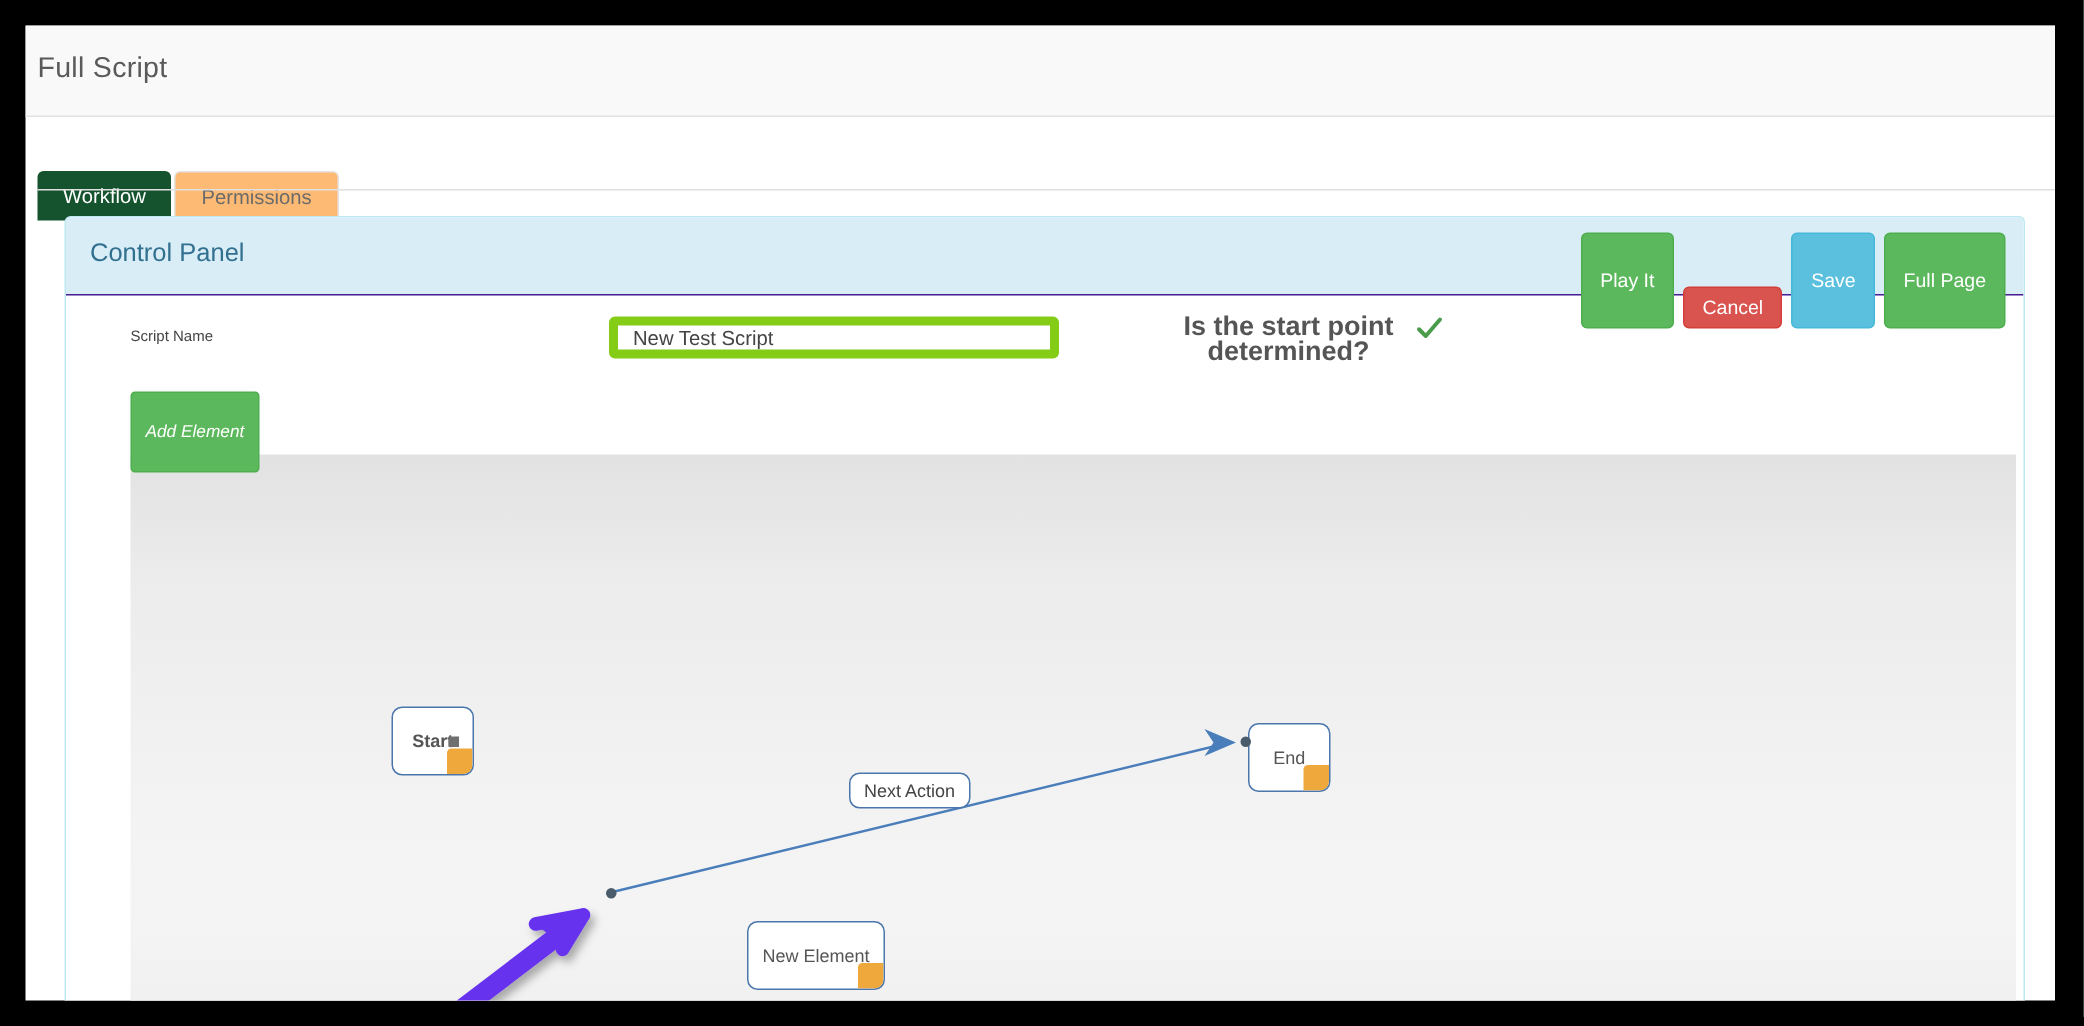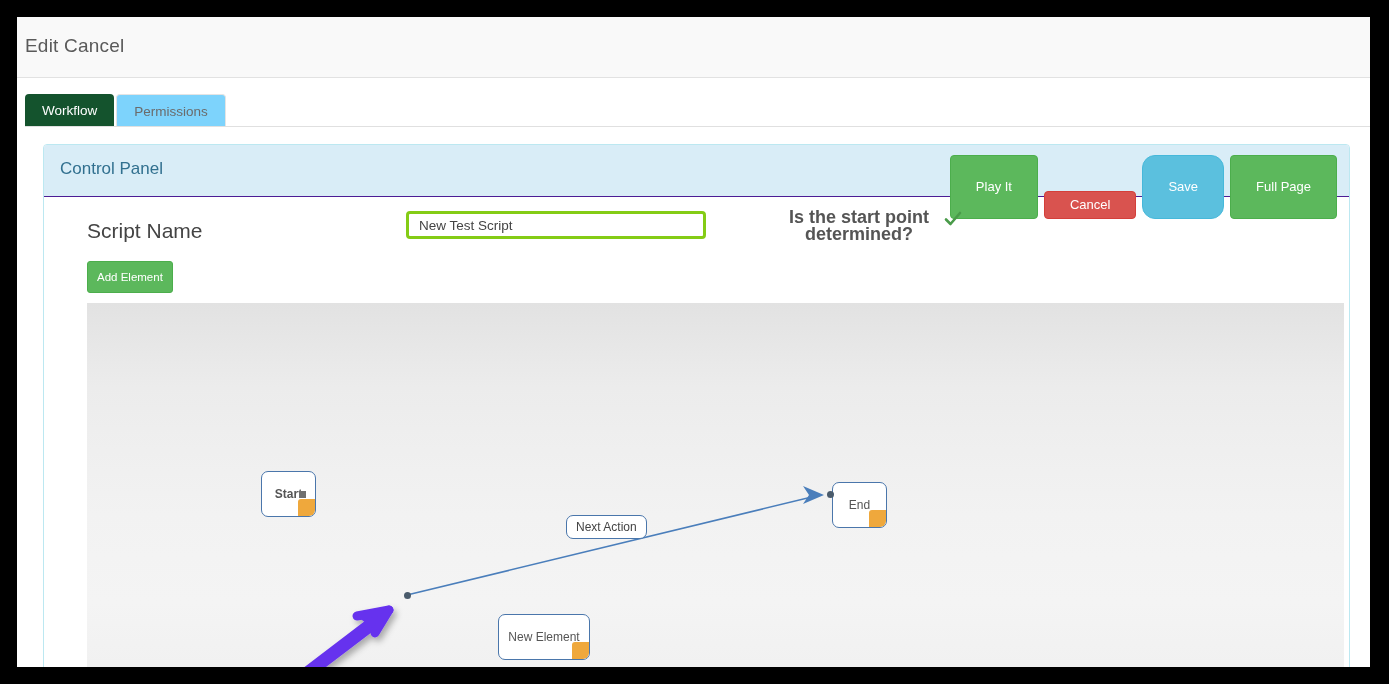--- a/index.html
+++ b/index.html
@@ -58,25 +58,26 @@
     border-radius: 4px 4px 0 0;
     vertical-align: bottom;
     cursor: pointer;
     position: relative;
   }
   .tab.active {
     background: #14532d;
     color: #ffffff;
   }
   .tab.inactive {
-    background: #7dd3fc;
+    background: #fdba74;
     color: #6b6b6b;
     border: 1px solid #e4e4e4;
     border-bottom: none;
     margin-left: 2px;
+    margin-top: 20px;
   }
   .tab-strip-line {
     position: absolute;
     left: 8px;
     right: 0;
     bottom: 0;
     height: 1px;
     background: #e0e0e0;
   }
 
@@ -112,48 +113,48 @@
     right: 12px;
     top: 10px;
     display: flex;
     gap: 6px;
   }
   .btn {
     border: 1px solid transparent;
     border-radius: 4px;
     font-size: 13px;
     color: #ffffff;
-    padding: 6px 25px;
+    padding: 6px 12px;
     line-height: 14px;
     cursor: pointer;
     font-family: "Liberation Sans", sans-serif;
   }
   .btn-green  { background: #5cb85c; border-color: #4cae4c; }
   .btn-red    { background: #d9534f; border-color: #d43f3a; margin-top: 36px; }
-  .btn-blue   { background: #5bc0de; border-color: #46b8da; border-radius: 13px; }
+  .btn-blue   { background: #5bc0de; border-color: #46b8da; }
 
   
   .form-row {
     position: relative;
     height: 60px;
   }
   .form-label {
     position: absolute;
     left: 43px;
     top: 22px;
-    font-size: 21px;
+    font-size: 10px;
     color: #444444;
   }
   .name-input {
     position: absolute;
     left: 362px;
     top: 14px;
     width: 300px;
     height: 28px;
-    border: 3px solid #84cc16;
+    border: 6px solid #84cc16;
     border-radius: 4px;
     background: #ffffff;
     font-size: 13.5px;
     color: #444444;
     padding: 0 10px;
     box-sizing: border-box;
     font-family: "Liberation Sans", sans-serif;
     outline: none;
   }
   .startpoint-block {
@@ -178,24 +179,25 @@
   
   .add-element {
     position: absolute;
     left: 43px;
     top: 116px;
     background: #5cb85c;
     border: 1px solid #4cae4c;
     border-radius: 3px;
     color: #ffffff;
     font-size: 11.5px;
-    padding: 9px 9px;
+    padding: 20px 9px;
     line-height: 12px;
     cursor: pointer;
     z-index: 5;
+    font-style: italic;
   }
 
   
   .canvas {
     position: absolute;
     left: 43px;
     top: 158px;
     width: 1257px;
     height: 383px;
     background: linear-gradient(to bottom, #e2e2e2 0%, #ececec 22%, #f2f2f2 55%, #f4f4f4 78%, #f0f0f0 100%);
@@ -261,21 +263,21 @@
     top: 0;
     pointer-events: none;
   }
 </style>
 </head>
 <body>
 
 <div id="page">
 
   <div class="app-header">
-    <div class="title">Edit Cancel</div>
+    <div class="title">Full Script</div>
   </div>
 
   <div class="tabs">
     <div class="tab active">Workflow</div><div class="tab inactive">Permissions</div>
     <div class="tab-strip-line"></div>
   </div>
 
   <div class="panel">
 
     <div class="panel-heading">

